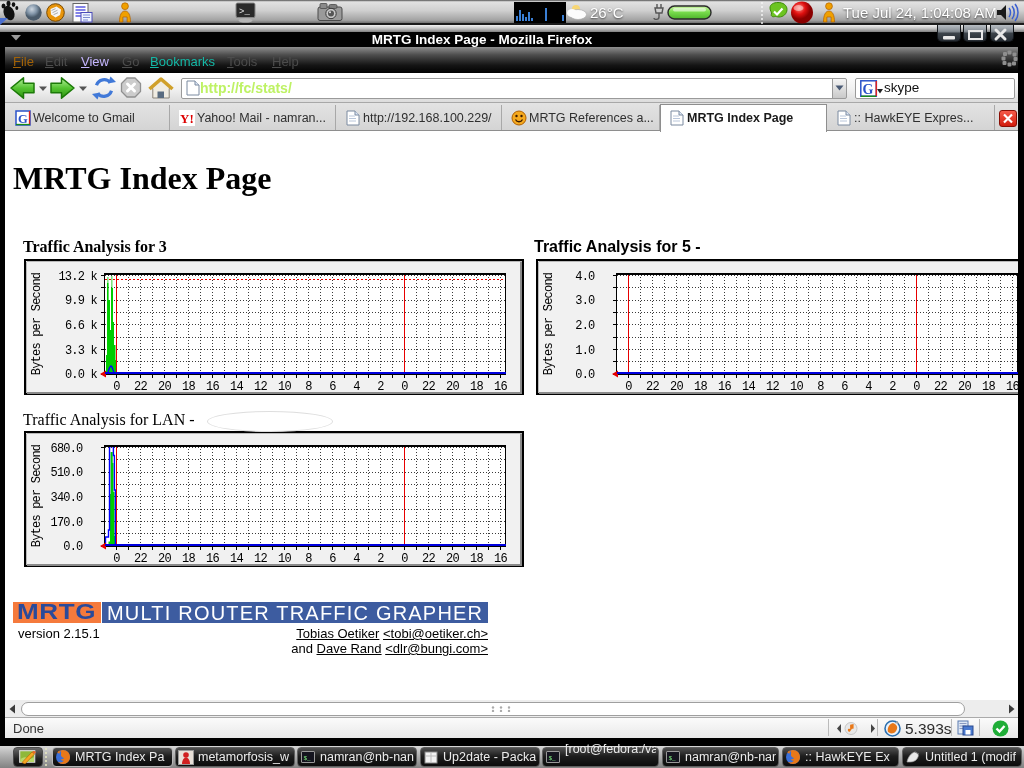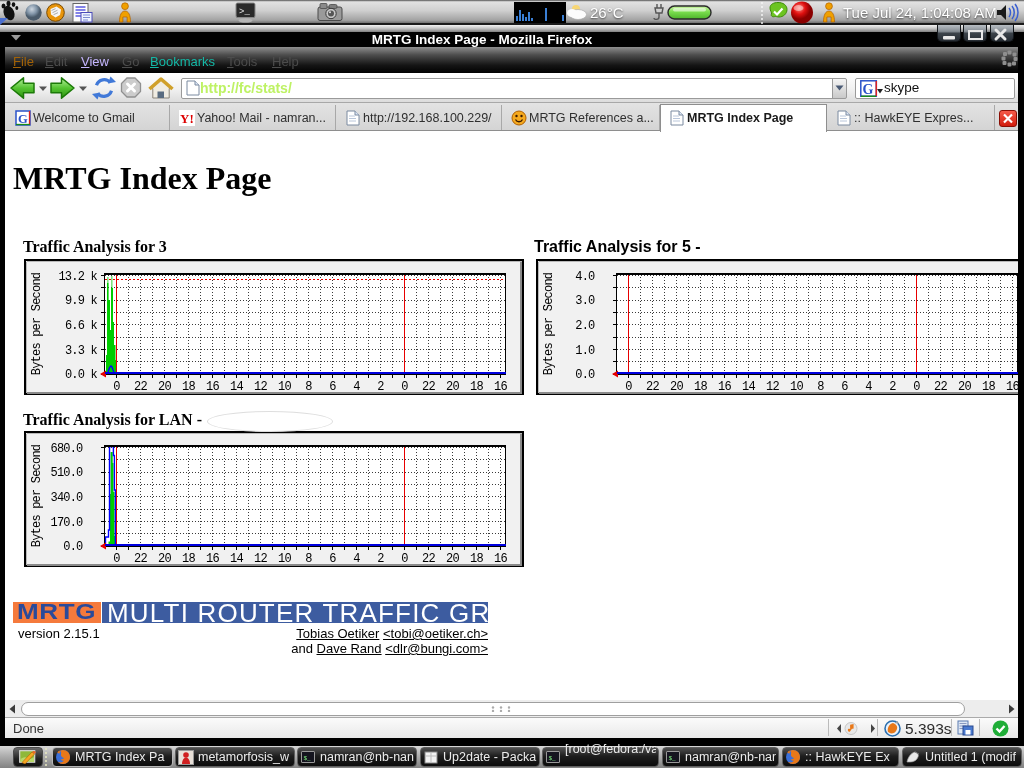--- a/index.html
+++ b/index.html
@@ -288,21 +288,21 @@
  width:136px;overflow:hidden;white-space:nowrap">:: HawkEYE Expres...</div>
 <div class="abs" style="left:999px;top:110px;width:18px;height:17px;background:linear-gradient(180deg,#f55a4a,#d11c0c);border:1px solid #8a0e04;border-radius:3px;z-index:4"></div>
 <svg class="abs" style="left:999px;top:110px;z-index:5" width="18" height="17">
     <path d="M5,4.5 l8,8 M13,4.5 l-8,8" stroke="#fff" stroke-width="2.2"></path>
   </svg>
 
 <div class="abs" style="left:5px;top:131px;width:1013px;height:569px;background:#fff;z-index:1"></div>
 <div class="abs" style="left:13px;top:160px;font-family:'Liberation Serif',serif;font-size:32px;font-weight:bold;color:#000;z-index:2">MRTG Index Page</div>
 <div class="abs" style="left:23px;top:238px;font-family:'Liberation Serif',serif;font-size:16px;font-weight:bold;z-index:2">Traffic Analysis for 3</div>
 <div class="abs" style="left:534px;top:238px;font-family:Liberation Sans, sans-serif;font-size:16px;font-weight:bold;z-index:2">Traffic Analysis for 5 -</div>
-<div class="abs" style="left:23px;top:411px;font-family:'Liberation Serif',serif;font-size:16px;font-weight:bold;z-index:2">Traffic Analysis for LAN -</div>
+<div class="abs" style="left:23px;top:411px;font-family:'Liberation Serif',serif;font-size:16px;font-weight:normal;z-index:2">Traffic Analysis for LAN -</div>
 <div class="abs" style="left:24px;top:259px;z-index:2">
     <svg width="500" height="136" viewBox="0 0 500 136" style="display:block" shape-rendering="crispEdges">
       <rect x="0" y="0" width="500" height="136" fill="#000"></rect>
       <rect x="2" y="2" width="496" height="132" fill="#f1f1f1"></rect>
       <line x1="2.5" y1="2.5" x2="497.5" y2="2.5" stroke="#b9b9b9" stroke-width="1"></line>
       <line x1="2.5" y1="2.5" x2="2.5" y2="133.5" stroke="#b9b9b9" stroke-width="1"></line>
       <line x1="2.5" y1="133.5" x2="497.5" y2="133.5" stroke="#8a8a8a" stroke-width="2"></line>
       <line x1="497.0" y1="2.5" x2="497.0" y2="133.5" stroke="#8a8a8a" stroke-width="2"></line>
       <rect x="80.5" y="15.0" width="401.0" height="100.0" fill="#fff"></rect>
       <line x1="104.5" y1="15.0" x2="104.5" y2="115.0" stroke="#3a3a3a" stroke-width="1" stroke-dasharray="1 2"></line>
@@ -659,21 +659,21 @@
       <text x="15.5" y="65" text-anchor="middle" transform="rotate(-90 15.5 65)" style="font-family:'Liberation Mono',monospace;font-size:12px;letter-spacing:-0.8px;fill:#000">Bytes per Second</text>
       <path d="M 76,115.0 l 6,-3.4 l 0,6.8 z" fill="#e80000" shape-rendering="auto"></path>
       <line x1="80.5" y1="113.8" x2="481.5" y2="113.8" stroke="#0000e0" stroke-width="2"></line>
     </svg>
   </div>
 <div class="abs" style="left:207px;top:411px;width:126px;height:21px;background:#fff;
  border:1px solid #dedede;border-radius:50%;z-index:3"></div>
 <div class="abs" style="left:13px;top:602px;width:88px;height:21px;background:#f57a3c;z-index:2"></div>
 <div class="abs" style="left:102px;top:602px;width:386px;height:21px;background:#3d5ca0;z-index:2"></div>
 <div class="abs" style="left:17px;top:603px;font-size:21.5px;font-weight:bold;color:#2a4a9a;letter-spacing:0.5px;z-index:3;line-height:19px;transform-origin:0 0;transform:scaleX(1.21)">MRTG</div>
-<div class="abs" style="left:107px;top:603px;font-size:26px;color:#fff;letter-spacing:1.2px;z-index:3;line-height:20px;transform-origin:0 0;transform:scaleX(1.0);white-space:nowrap">MULTI ROUTER TRAFFIC GRAPHER</div>
+<div class="abs" style="left:107px;top:603px;font-size:20px;color:#fff;letter-spacing:1.2px;z-index:3;line-height:20px;transform-origin:0 0;transform:scaleX(1.0);white-space:nowrap">MULTI ROUTER TRAFFIC GRAPHER</div>
 <div class="abs" style="left:18px;top:626px;font-size:13px;color:#000;z-index:2">version 2.15.1</div>
 <div class="abs" style="left:200px;top:626px;width:288px;text-align:right;font-size:13px;color:#000;z-index:2"><u>Tobias Oetiker</u> <u>&lt;tobi@oetiker.ch&gt;</u></div>
 <div class="abs" style="left:200px;top:641px;width:288px;text-align:right;font-size:13px;color:#000;z-index:2">and <u>Dave Rand</u> <u>&lt;dlr@bungi.com&gt;</u></div>
 
 <div class="abs" style="left:0;top:47px;width:5px;height:691px;background:#000;z-index:5"></div>
 <div class="abs" style="left:1018px;top:47px;width:6px;height:691px;background:#000;z-index:5"></div>
 
 <div class="abs" style="left:5px;top:700px;width:1013px;height:17px;background:#ededed;z-index:2"></div>
 <svg class="abs" style="left:8px;top:704px;z-index:3" width="10" height="10">
     <path d="M7,0.5 L1.5,5 L7,9.5 z" fill="#3a3a3a"></path>

